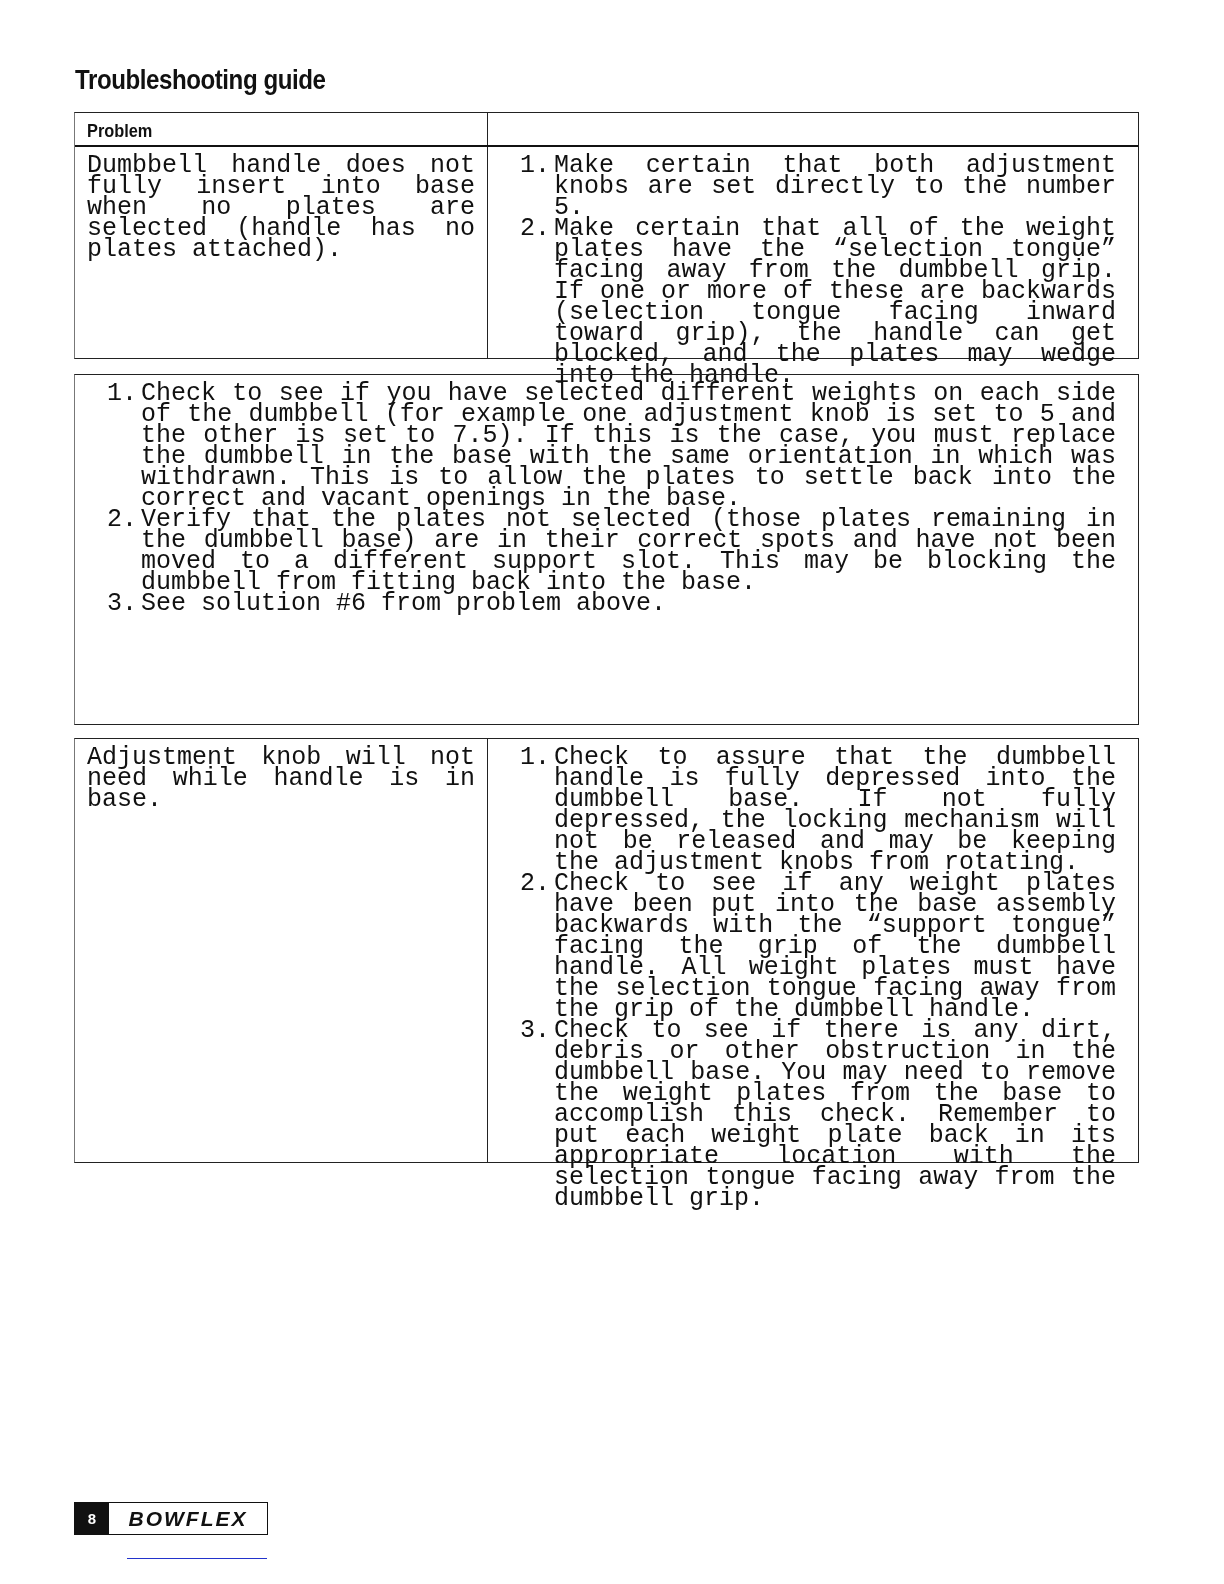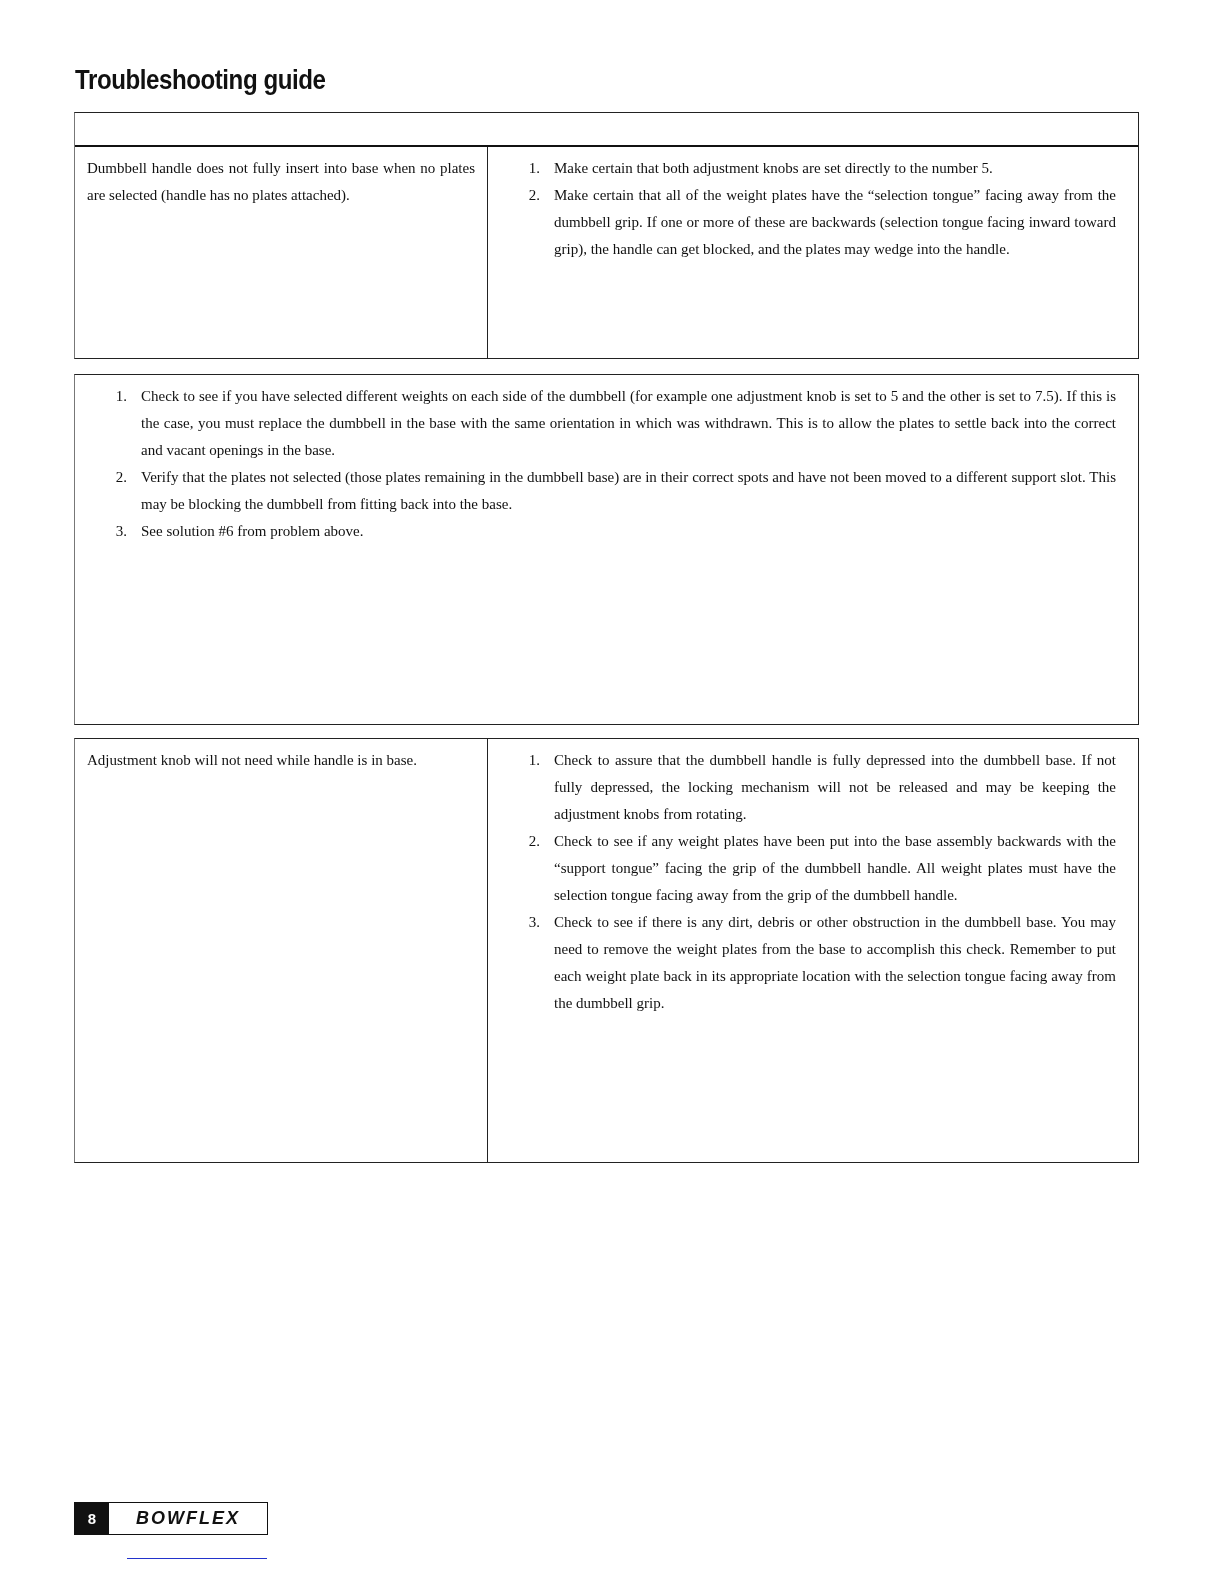--- a/index.html
+++ b/index.html
@@ -18,48 +18,49 @@
     .row { display: flex; height: 100%; }
     .col-p { width: 413px; border-right: 1.5px solid #222; box-sizing: border-box; padding: 8px 12px 0 12px; }
     .col-s { flex: 1; box-sizing: border-box; padding: 8px 22px 0 32px; }
     .hdr { display: flex; border-bottom: 2.5px solid #111; height: 34px; box-sizing: border-box; }
     .hdr .col-p, .hdr .col-s { padding-top: 7px; }
     .hdr-label {
       font-family: "Liberation Sans", sans-serif; font-weight: bold; font-size: 19px;
       display: inline-block; transform: scaleX(0.86); transform-origin: left top;
     }
     .ptext, .stext {
-      font-family: Liberation Serif, serif; font-size: 15px; line-height: 27px;
+      font-family: Liberation Mono, monospace; font-size: 25px; line-height: 21px;
       text-align: justify;
     }
     ol { margin: 0; padding: 0; list-style: none; }
     ol li { position: relative; padding-left: 34px; }
     ol li .num { position: absolute; left: 0; top: 0; width: 20px; text-align: right; }
     .footer-logo {
       position: absolute; left: 74px; top: 1502px; height: 33px; width: 194px;
       border: 1.5px solid #111; box-sizing: border-box; display: flex;
     }
     .page-num {
       width: 34px; background: #111; color: #fff; display: flex; align-items: center; justify-content: center;
       font-family: "Liberation Sans", sans-serif; font-weight: bold; font-size: 15px;
     }
     .brand {
       flex: 1; display: flex; align-items: center; justify-content: center;
       font-family: "Liberation Sans", sans-serif; font-weight: bold; font-style: italic;
-      font-size: 18px; letter-spacing: 2px; color: #111;
+      font-size: 21px; letter-spacing: 2px; color: #111;
     }
     .link-line { position: absolute; left: 127px; top: 1558px; width: 140px; height: 1px; background: #2233cc; }
   </style>
 </head>
 <body>
 
 <h1 class="title">Troubleshooting guide</h1>
 
 <div class="tbl" style="top:112px; height:247px;">
   <div class="hdr">
+    <div class="col-p"><span class="hdr-label">Problem</span></div>
   </div>
   <div class="row" style="height:211px;">
     <div class="col-p ptext">Dumbbell handle does not fully insert into base when no plates are selected (handle has no plates attached).</div>
     <div class="col-s stext">
       <ol>
         <li><span class="num">1.</span><span>Make certain that both adjustment knobs are set directly to the number 5.</span></li>
         <li><span class="num">2.</span><span>Make certain that all of the weight plates have the “selection tongue” facing away from the dumbbell grip. If one or more of these are backwards (selection tongue facing inward toward grip), the handle can get blocked, and the plates may wedge into the handle.</span></li>
       </ol>
     </div>
   </div>

